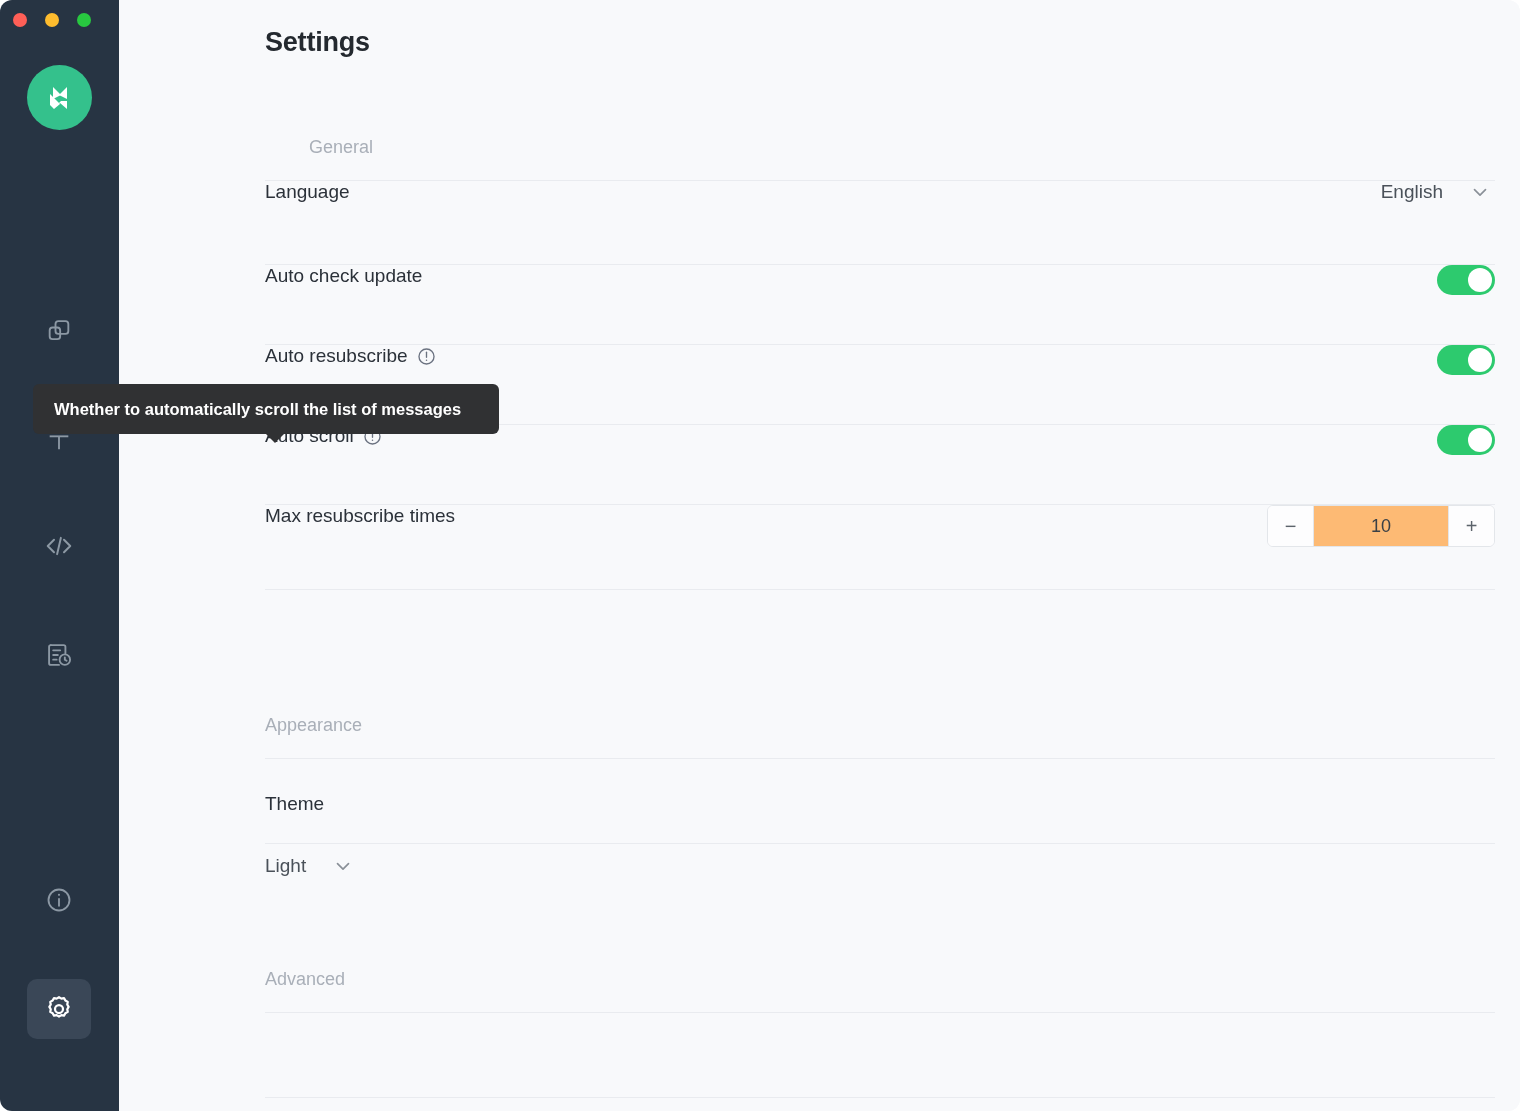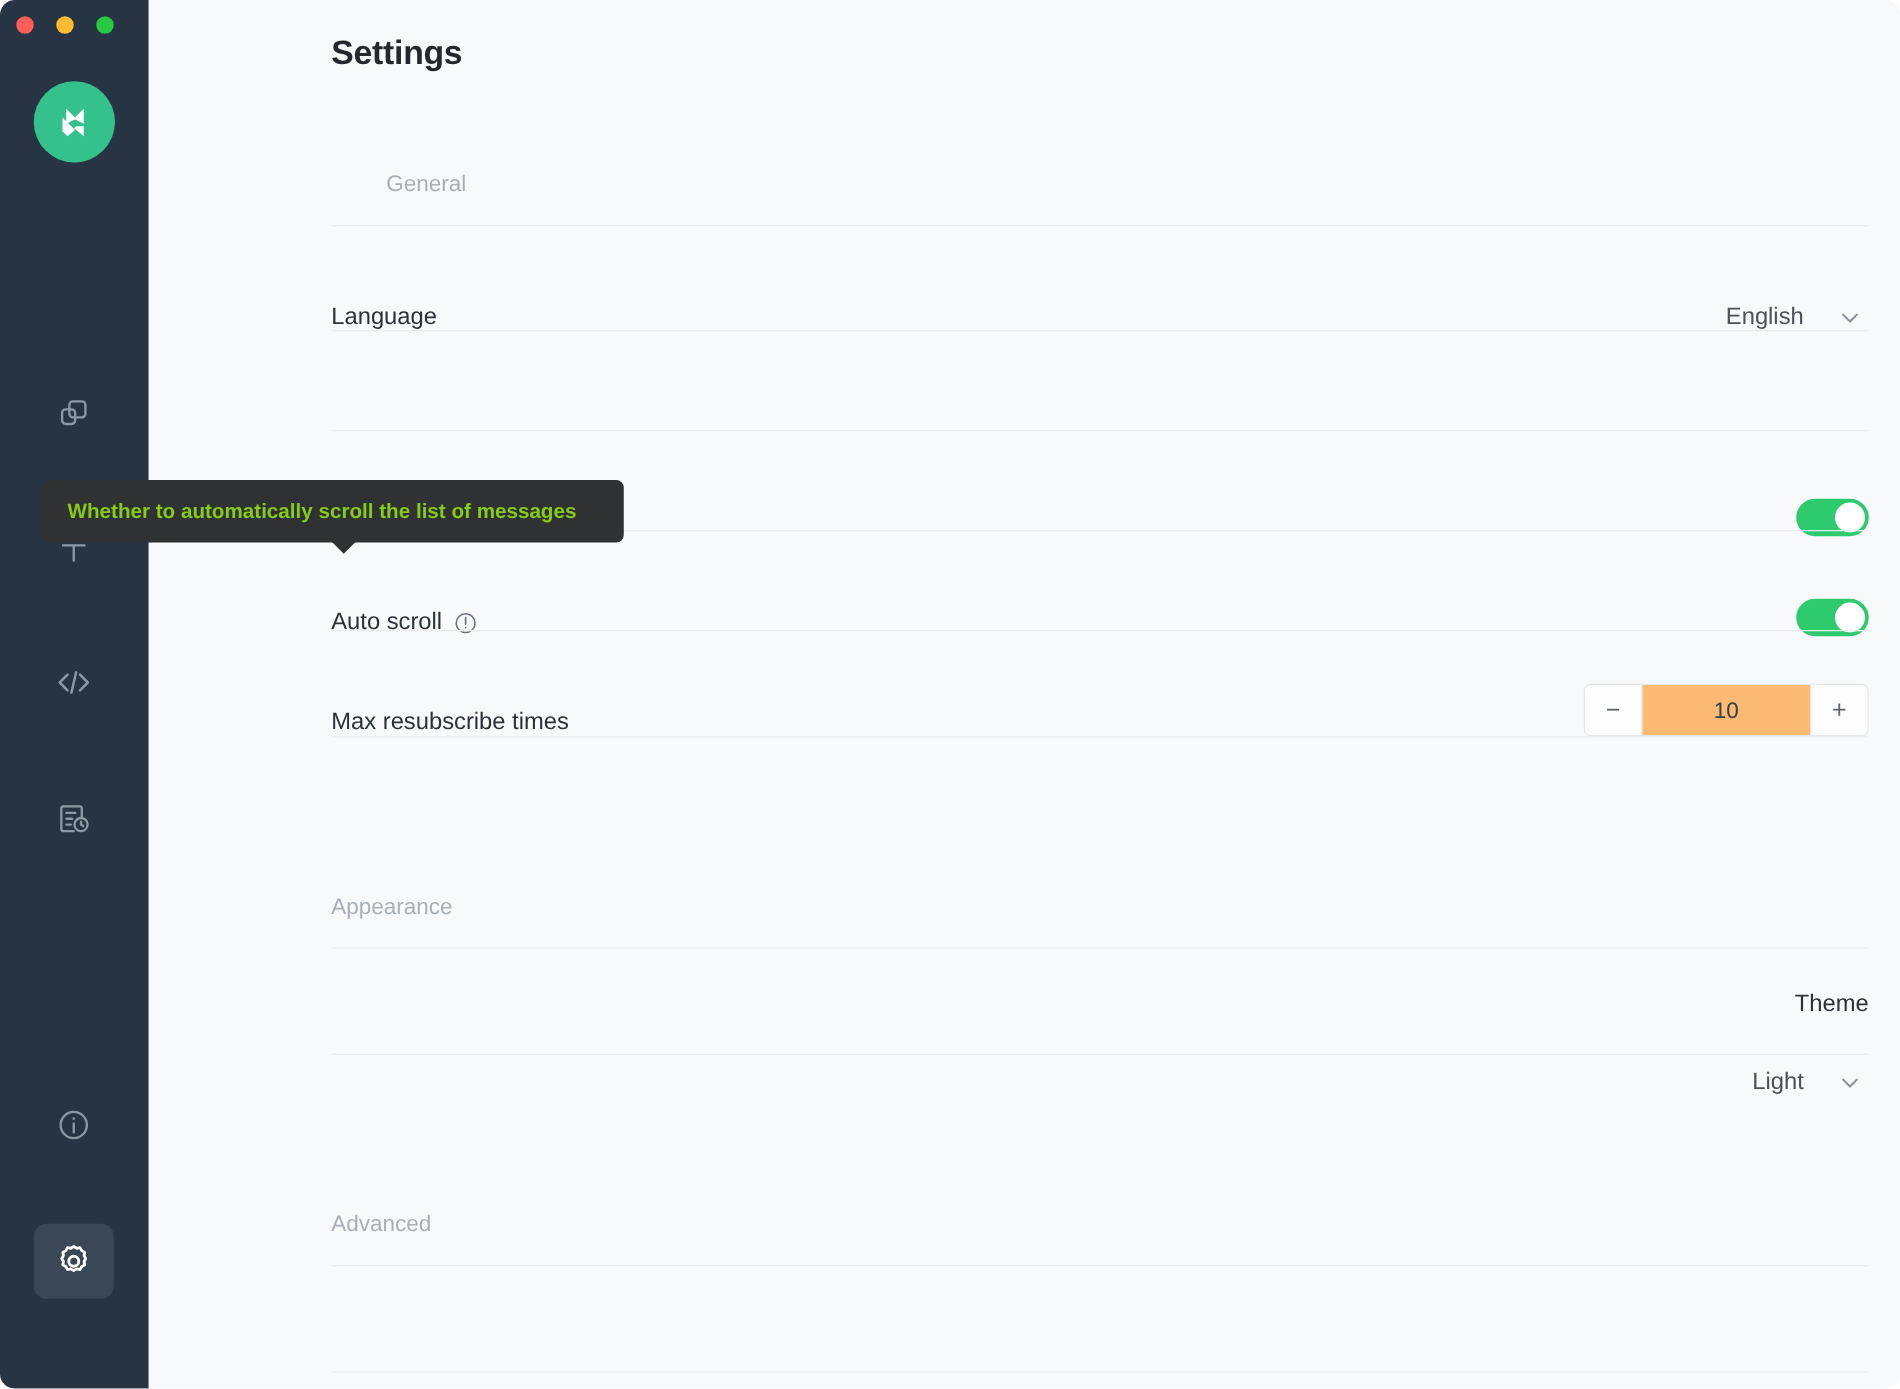--- a/index.html
+++ b/index.html
@@ -97,21 +97,21 @@
     left:146px; right:25px;
     height:1px;
     background:#E9EBEF;
   }
 
   .row {
     position:absolute;
     left:146px; right:25px;
     height:84px;
     display:flex;
-    align-items:flex-end;
+    align-items:flex-start;
     justify-content:space-between;
   }
   .row-label {
     font-size:19px;
     color:#2B3139;
     display:flex;
     align-items:center;
     gap:9px;
   }
   .info-icon {
@@ -186,21 +186,21 @@
   
   .tooltip {
     position:absolute;
     left:33px; top:384px;
     width:466px; height:50px;
     background:#303133;
     border-radius:6px;
     display:flex;
     align-items:center;
     padding-left:21px;
-    color:#84cc16;
+    color:#ffffff;
     font-size:16.5px;
     font-weight:bold;
     z-index:50;
   }
   .tooltip-arrow {
     position:absolute;
     left:232px; bottom:-9px;
     width:0; height:0;
     border-left:10px solid transparent;
     border-right:10px solid transparent;
@@ -306,20 +306,26 @@
         <span class="chevron">
           <svg width="22" height="22" viewBox="0 0 24 24" fill="none" stroke="currentColor" stroke-width="1.8" stroke-linecap="round" stroke-linejoin="round">
               <polyline points="6,9.5 12,15.5 18,9.5"></polyline>
             </svg>
         </span>
       </div>
     </div>
 
     <div class="divider" style="top:264px;"></div>
 
+    <div class="row" style="top:265px;">
+      <div class="row-label">Auto check update</div>
+      <div class="toggle">
+          <div class="knob"></div>
+        </div>
+    </div>
 
     <div class="divider" style="top:344px;"></div>
 
     <div class="row" style="top:345px;">
       <div class="row-label">
         <span>Auto resubscribe</span>
         <span class="info-icon">
           <svg width="19" height="19" viewBox="0 0 24 24" fill="none" stroke="currentColor" stroke-width="1.7" stroke-linecap="round">
             <circle cx="12" cy="12" r="9.5"></circle>
             <line x1="12" y1="6.5" x2="12" y2="13"></line>

